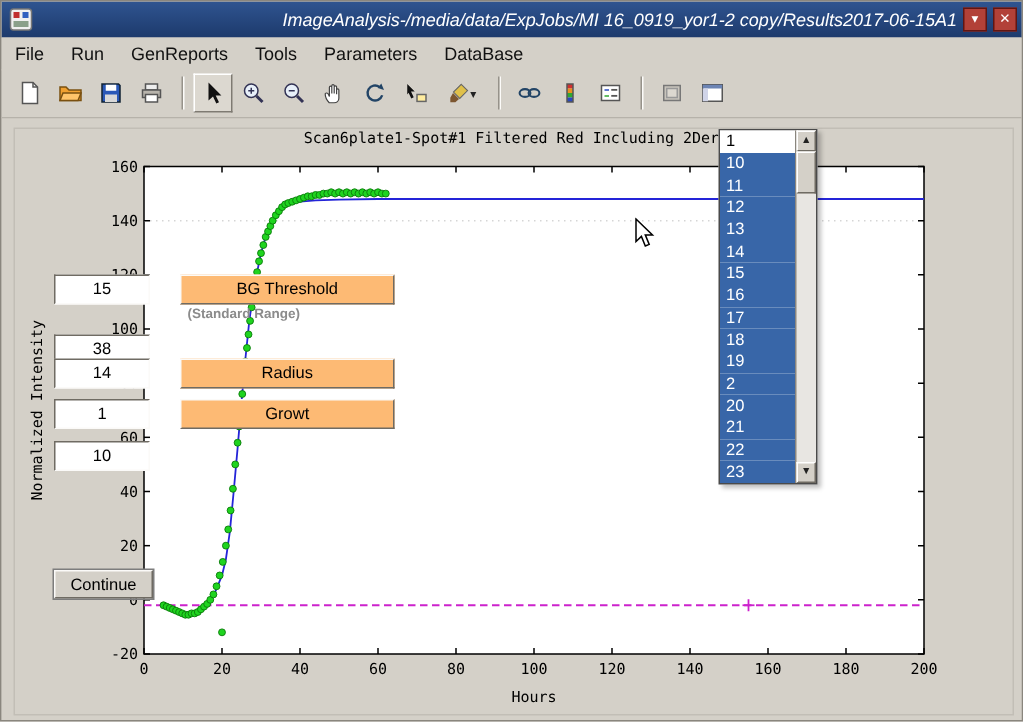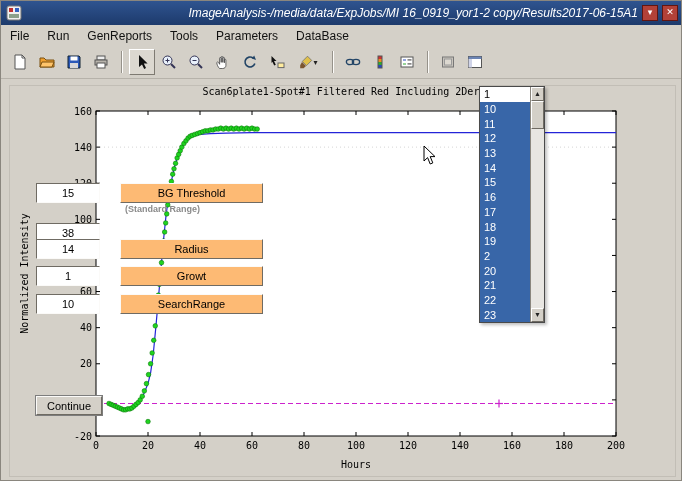--- a/index.html
+++ b/index.html
@@ -50,21 +50,21 @@
   .combo{position:absolute;left:35px;top:277px;width:70px;height:20px;z-index:5;
     background:#d4d0c8;border:1px solid;border-color:#fbfaf8 #6f6b63 #6f6b63 #fbfaf8;
     display:flex;align-items:center;box-sizing:border-box;font-size:11px;}
   .combo .combo-text{flex:1;padding-left:4px;white-space:nowrap;overflow:hidden;}
   .combo .combo-arrow{width:15px;height:100%;background:#c8c4bc;
     border-left:1px solid #8a867e;font-size:8px;display:flex;align-items:center;
     justify-content:center;color:#222;}
   .push-btn{position:absolute;left:35px;top:301px;width:66px;height:19px;z-index:5;
     background:#d4d0c8;border:1px solid;border-color:#fbfaf8 #6f6b63 #6f6b63 #fbfaf8;
     outline:1px solid #7d7d7d;font-size:11px;display:flex;align-items:center;
-    justify-content:center;box-sizing:border-box;color:#000;margin-top:16px;}
+    justify-content:center;box-sizing:border-box;color:#000;}
   
   .dropdown{position:absolute;left:478px;top:7px;width:66px;height:237px;z-index:10;
     background:#fff;border:1px solid #4a4a4a;display:flex;box-sizing:border-box;
     box-shadow:2px 2px 3px rgba(0,0,0,.25);}
   .dd-list{flex:1;display:flex;flex-direction:column;}
   .dd-item{flex:1;font-size:11px;display:flex;align-items:center;
     padding-left:4px;background:#fff;color:#000;}
   .dd-item.sel{background:#3866a8;color:#fff;}
   .dd-scroll{width:13px;display:flex;flex-direction:column;background:#e8e6e2;
     border-left:1px solid #8a867e;}
@@ -380,21 +380,20 @@
 
   <input class="val-input" style="top: 144px;" value="38">
 
   <input class="val-input" style="top: 160px;" value="14">
   <div class="param-label" style="top:160px">Radius</div>
 
   <input class="val-input" style="top: 187px;" value="1">
   <div class="param-label" style="top:187px">Growt</div>
 
   <input class="val-input" style="top: 215px;" value="10">
-  <div class="param-label" style="top:215px">SearchRange</div>
 
   <div class="push-btn">Continue</div>
 
   <div class="dropdown">
     <div class="dd-list" id="dropdown-items">
         <div class="dd-item">1</div>
         <div class="dd-item sel">10</div>
         <div class="dd-item sel">11</div>
         <div class="dd-item sel">12</div>
         <div class="dd-item sel">13</div>

